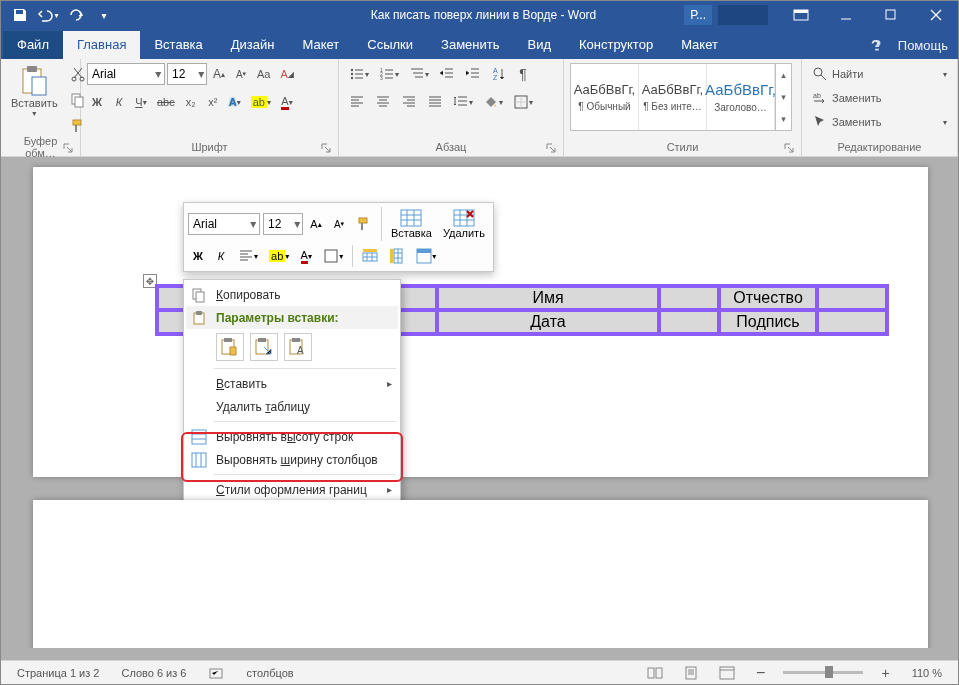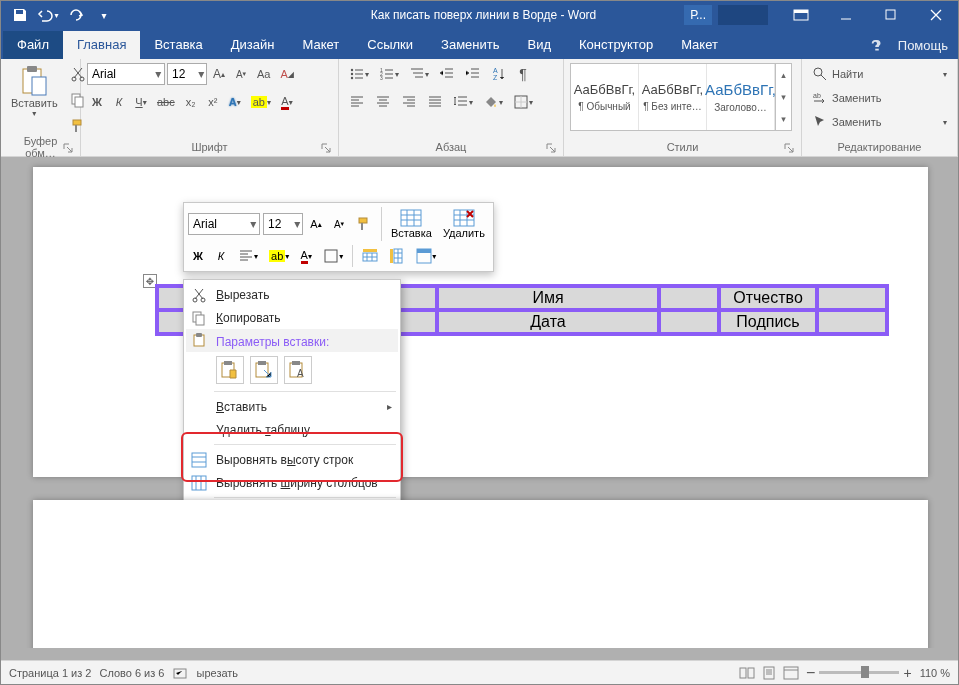--- a/index.html
+++ b/index.html
@@ -84,28 +84,28 @@
   .minitb .row{gap:3px;}
   .minitb .vgrpbtn{display:flex;flex-direction:column;align-items:center;padding:2px 4px;cursor:pointer;}
   .minitb .sep{width:1px;background:#d0d0d0;align-self:stretch;margin:0 2px;}
 
   
   .ctxmenu{position:absolute;left:150px;top:112px;width:218px;background:var(--menu-bg);border:1px solid var(--menu-border);box-shadow:2px 3px 8px rgba(0,0,0,0.3);padding:3px 2px;font-size:12px;color:#2b2b2b;}
   .ctxmenu .mi{display:flex;align-items:center;height:23px;padding:0 18px 0 4px;gap:8px;cursor:pointer;position:relative;}
   .ctxmenu .mi .mico{width:18px;height:18px;display:flex;align-items:center;justify-content:center;color:#666;}
   .ctxmenu .mi .arrow-r{position:absolute;right:6px;color:#555;font-size:10px;}
   .ctxmenu .msep{height:1px;background:#e0e0e0;margin:3px 2px 3px 28px;}
-  .ctxmenu .mhdr{font-weight:400;padding:3px 4px 3px 30px;color:#8b5cf6;background:#f2f2f2;align-items:flex-end;}
+  .ctxmenu .mhdr{font-weight:700;padding:3px 4px 3px 30px;color:#4d7c0f;background:#f2f2f2;}
   .ctxmenu .pasteopts{display:flex;gap:6px;padding:4px 4px 4px 30px;}
   .ctxmenu .pasteopts .pbtn{width:28px;height:28px;border:1px solid #ccc;display:flex;align-items:center;justify-content:center;cursor:pointer;background:#fff;}
   .highlight-box{position:absolute;border:2px solid var(--highlight);border-radius:6px;pointer-events:none;}
   .u{text-decoration:underline;}
 
   
-  .statusbar{height:24px;background:var(--status);border-top:1px solid var(--ribbon-border);display:flex;align-items:center;font-size:11px;color:#555;padding:0 4px;gap:0;margin-top:12px;}
+  .statusbar{height:24px;background:var(--status);border-top:1px solid var(--ribbon-border);display:flex;align-items:center;font-size:11px;color:#555;padding:0 12px;gap:14px;margin-top:12px;}
   .statusbar .sp{flex:1;}
   .statusbar .sbtn{display:flex;align-items:center;gap:4px;cursor:pointer;padding:2px 4px;}
   .statusbar .viewbtn{width:22px;height:18px;display:flex;align-items:center;justify-content:center;cursor:pointer;}
   .slider{width:80px;height:3px;background:#bbb;position:relative;}
   .slider .thumb{position:absolute;width:8px;height:12px;background:#888;top:-5px;left:42px;}
 
   svg{display:block;}
   .ico{width:16px;height:16px;}
 </style>
 </head>
@@ -539,30 +539,20 @@
               </svg>
               <span style="font-size:8px;">▾</span>
             </div>
         </div>
       </div>
 
       <div class="ctxmenu">
         <div class="mi">
           <span class="mico">
               <svg class="ico" viewBox="0 0 16 16">
-                <path stroke="#555" fill="none" d="M4 2l8 10M12 2L4 12"></path>
-                <circle cx="4" cy="13" r="2" fill="none" stroke="#555"></circle>
-                <circle cx="12" cy="13" r="2" fill="none" stroke="#555"></circle>
-              </svg>
-            </span>
-          <span><span class="u">В</span>ырезать</span>
-        </div>
-        <div class="mi">
-          <span class="mico">
-              <svg class="ico" viewBox="0 0 16 16">
                 <rect x="2" y="2" width="8" height="10" fill="#fff" stroke="#888"></rect>
                 <rect x="5" y="5" width="8" height="10" fill="#fff" stroke="#888"></rect>
               </svg>
             </span>
           <span><span class="u">К</span>опировать</span>
         </div>
         <div class="mi mhdr" style="cursor:default;">
           <span class="mico" style="position:absolute;left:4px;">
               <svg class="ico" viewBox="0 0 16 16">
                 <rect x="3" y="3" width="10" height="11" fill="#fff" stroke="#b38b3a"></rect>
@@ -680,21 +670,21 @@
 
   <div class="statusbar">
     <span class="sbtn">Страница 1 из 2</span>
     <span class="sbtn">Слово 6 из 6</span>
     <span class="sbtn">
         <svg width="16" height="14" viewBox="0 0 16 14">
           <rect x="1" y="3" width="12" height="9" fill="none" stroke="#888"></rect>
           <path stroke="#888" d="M3 7l2 2 4-4"></path>
         </svg>
       </span>
-    <span class="sbtn">ырезать</span>
+    <span class="sbtn">столбцов</span>
     <span class="sp"></span>
     <span class="viewbtn">
         <svg width="16" height="14" viewBox="0 0 16 14">
           <rect x="1" y="2" width="6" height="10" fill="none" stroke="#888"></rect>
           <rect x="9" y="2" width="6" height="10" fill="none" stroke="#888"></rect>
         </svg>
       </span>
     <span class="viewbtn">
         <svg width="16" height="14" viewBox="0 0 16 14">
           <rect x="3" y="1" width="10" height="12" fill="none" stroke="#888"></rect>

